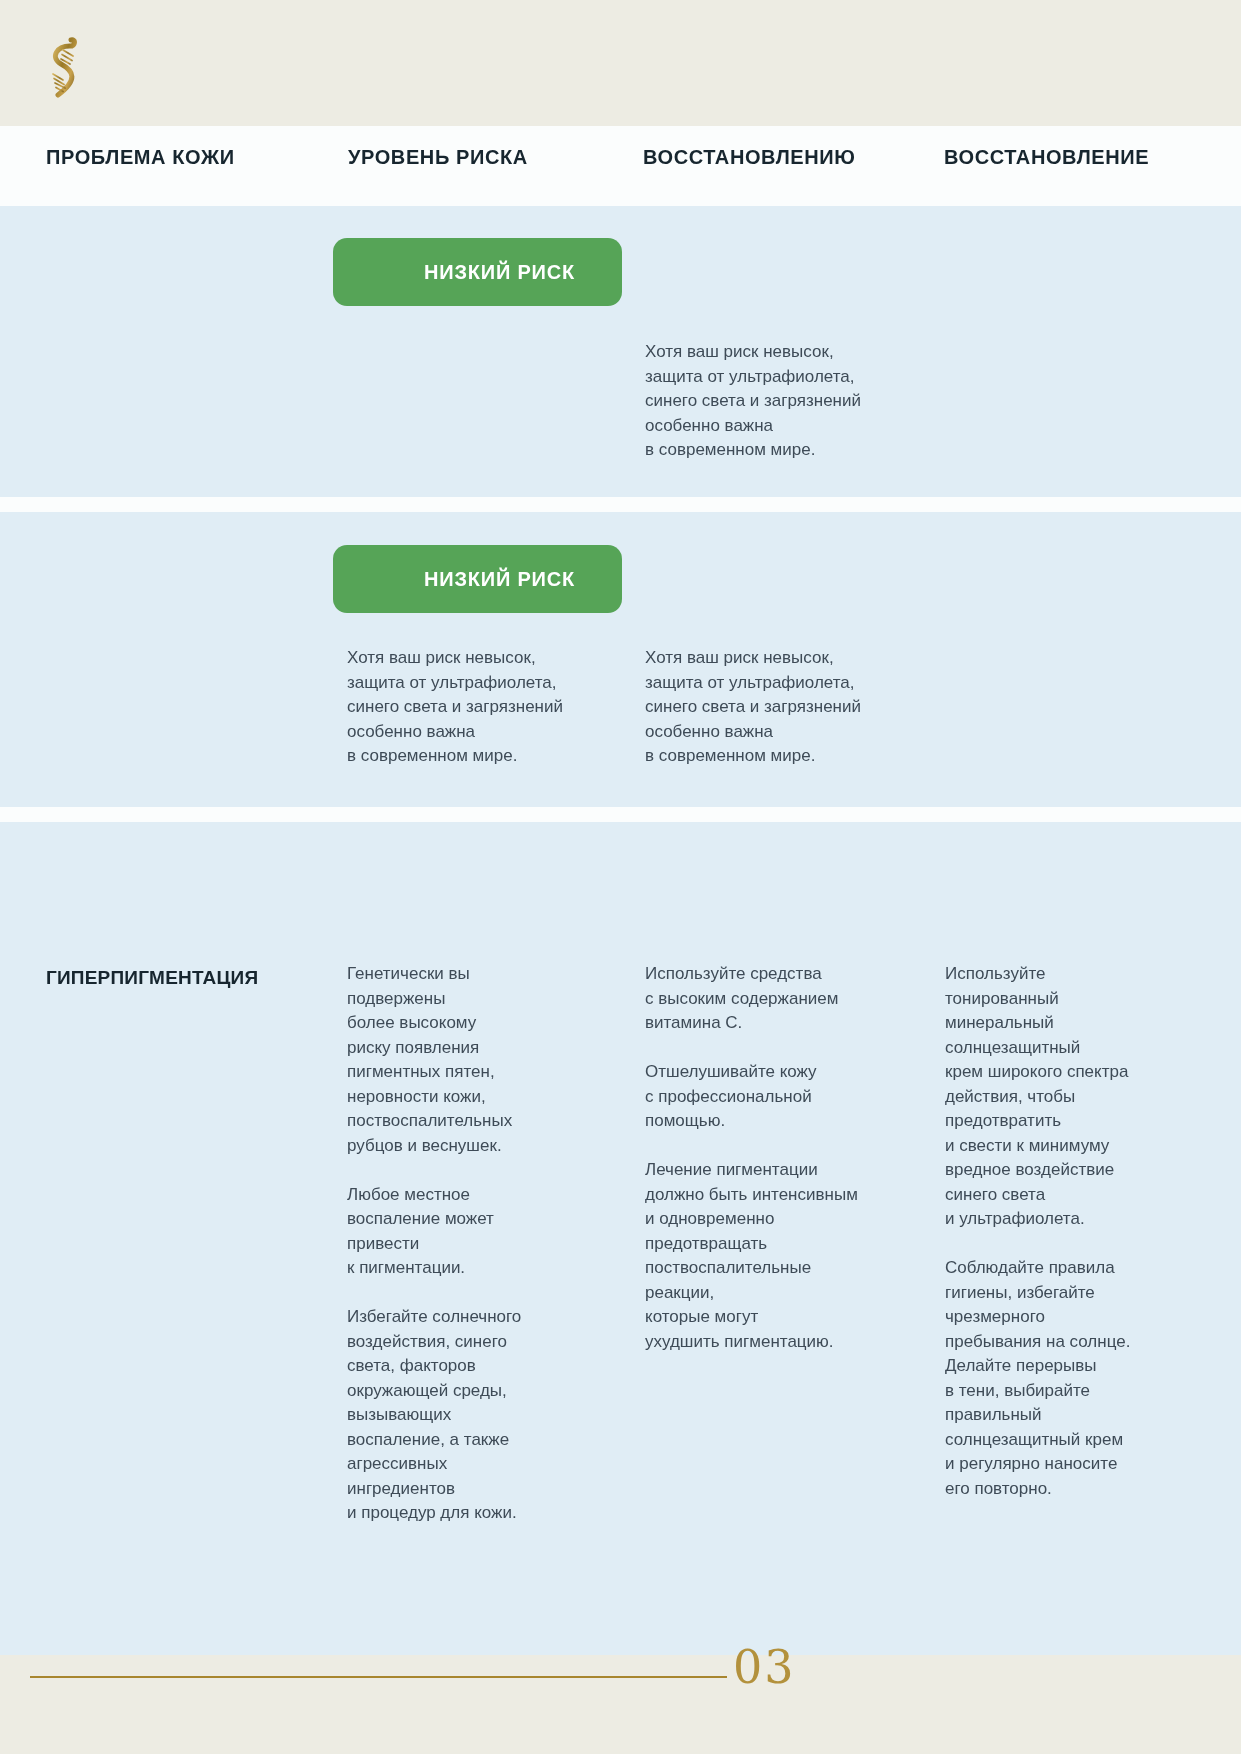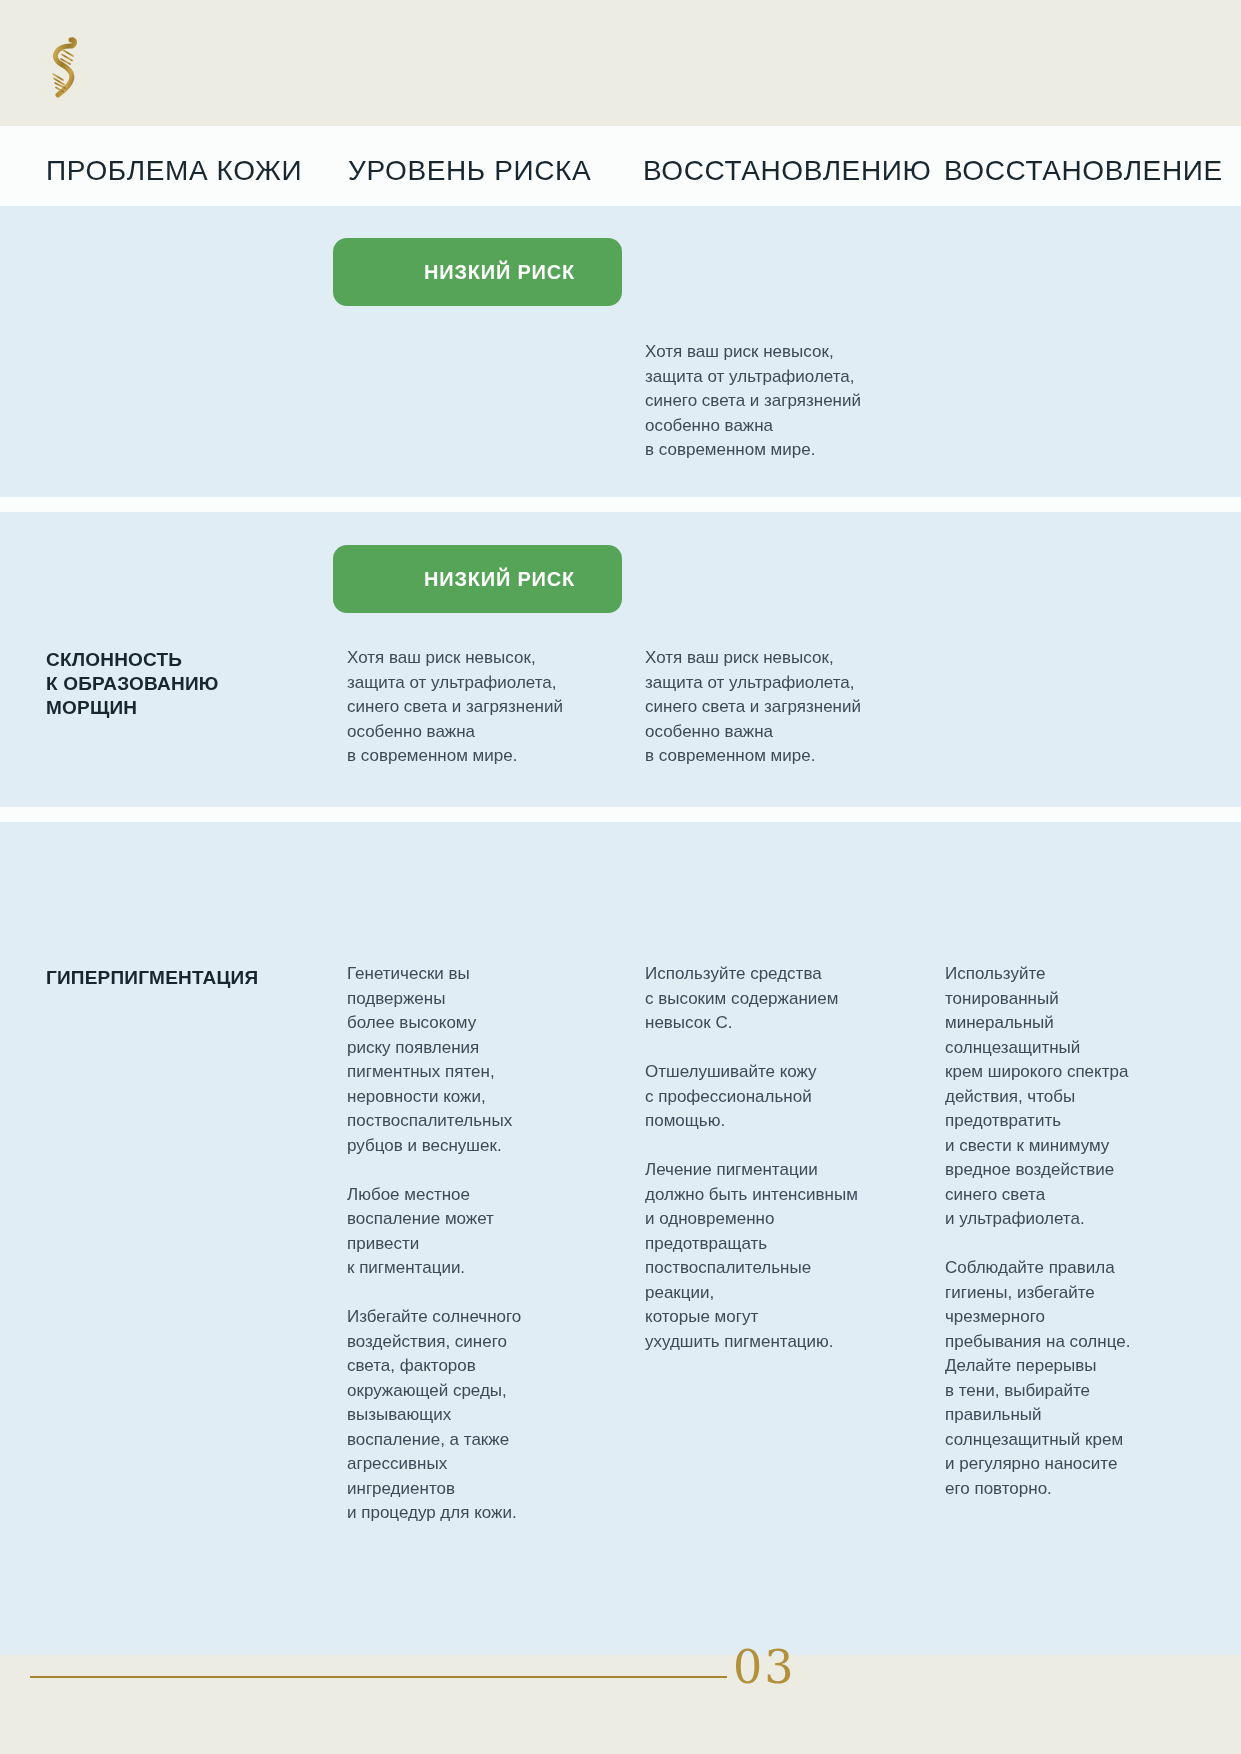--- a/index.html
+++ b/index.html
@@ -6,21 +6,21 @@
   body{
     width:1241px;height:1754px;position:relative;overflow:hidden;
     background:#edece3;
     font-family:"Liberation Sans",sans-serif;
   }
   .header-band{
     position:absolute;left:0;top:126px;width:1241px;height:80px;
     background:#fbfdfd;
   }
   .header-cell{
-    position:absolute;top:29px;font-size:28px;font-weight:normal;
+    position:absolute;top:20px;font-size:20px;font-weight:bold;
     color:#17262f;letter-spacing:.6px;white-space:nowrap;
   }
   .hc-0{left:46px}.hc-1{left:348px}.hc-2{left:643px}.hc-3{left:944px}
 
   .section{position:absolute;left:0;width:1241px;background:#e0edf5;}
   .section-1{top:206px;height:291px;}
   .section-2{top:512px;height:295px;}
   .section-3{top:822px;height:833px;}
   .gap{position:absolute;left:0;width:1241px;height:15px;background:#fbfdfd;}
   .gap-1{top:497px}.gap-2{top:807px}
@@ -95,23 +95,20 @@
 защита от ультрафиолета,
 синего света и загрязнений
 особенно важна
 в современном мире.</div>
   <div class="cell-text col-reco"></div>
 </div>
 <div class="gap gap-1"></div>
 
 <div class="section section-2">
   <div class="badge low">НИЗКИЙ РИСК</div>
-  <div class="problem">СКЛОННОСТЬ
-К ОБРАЗОВАНИЮ
-МОРЩИН</div>
   <div class="cell-text col-risk">Хотя ваш риск невысок,
 защита от ультрафиолета,
 синего света и загрязнений
 особенно важна
 в современном мире.</div>
   <div class="cell-text col-prev">Хотя ваш риск невысок,
 защита от ультрафиолета,
 синего света и загрязнений
 особенно важна
 в современном мире.</div>
@@ -139,21 +136,21 @@
 воздействия, синего
 света, факторов
 окружающей среды,
 вызывающих
 воспаление, а также
 агрессивных
 ингредиентов
 и процедур для кожи.</div>
   <div class="cell-text col-prev">Используйте средства
 с высоким содержанием
-невысок C.
+витамина C.
 
 Отшелушивайте кожу
 с профессиональной
 помощью.
 
 Лечение пигментации
 должно быть интенсивным
 и одновременно
 предотвращать
 поствоспалительные

